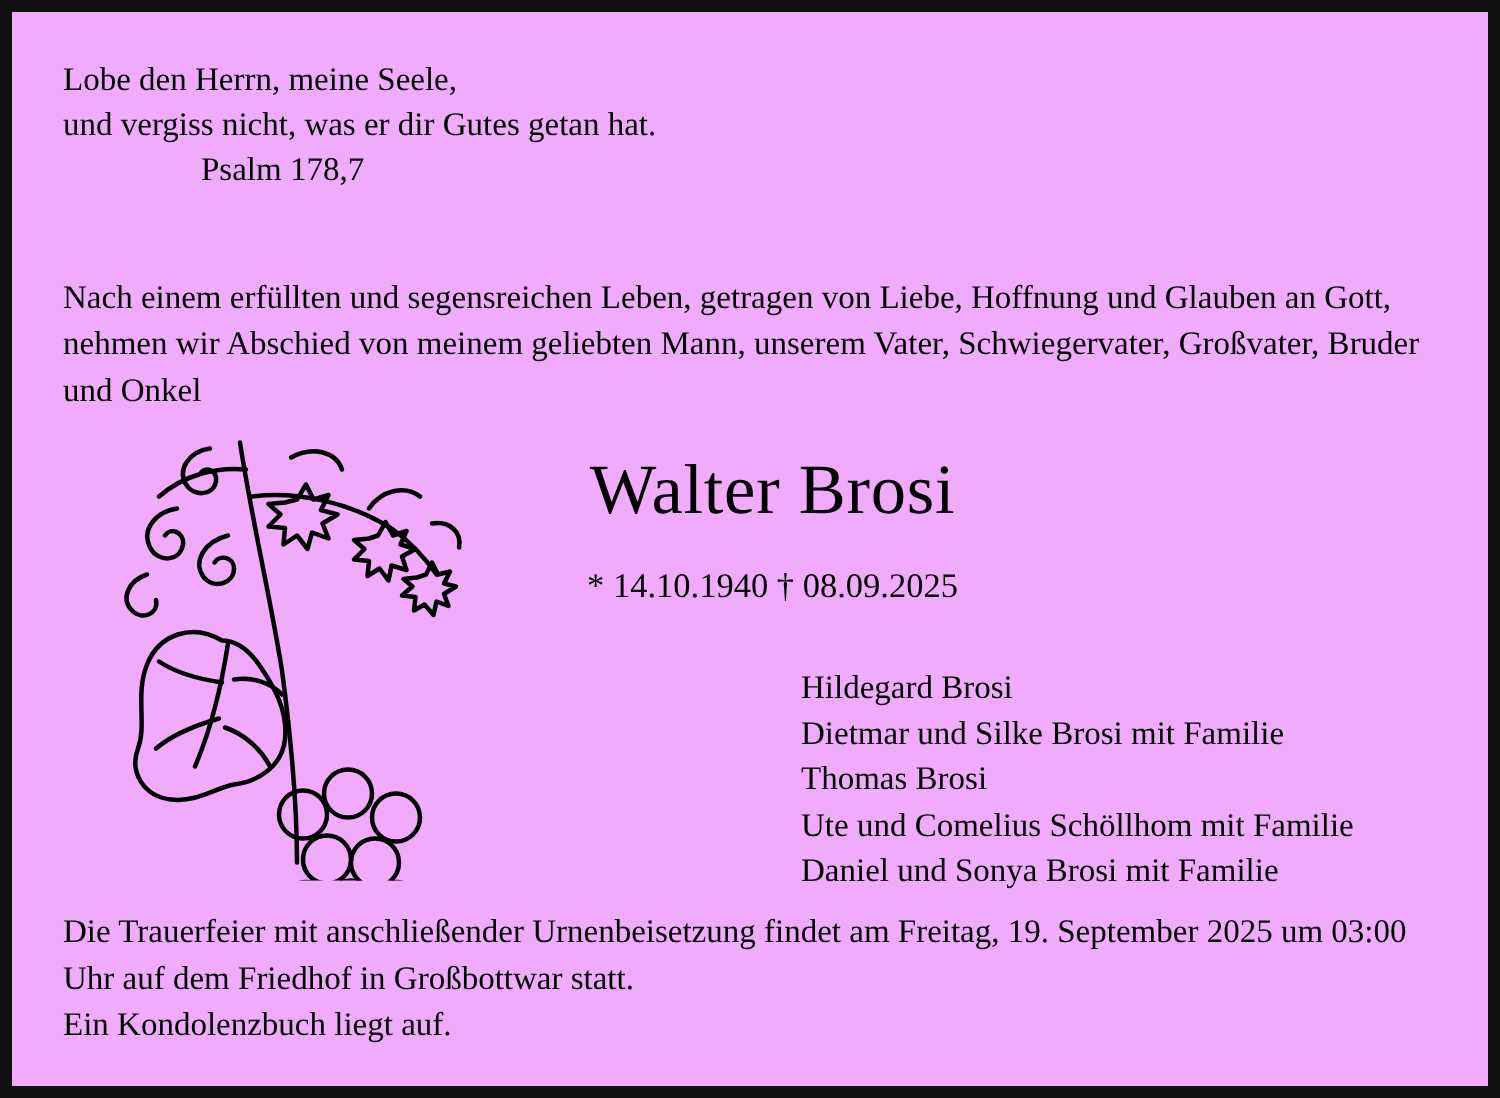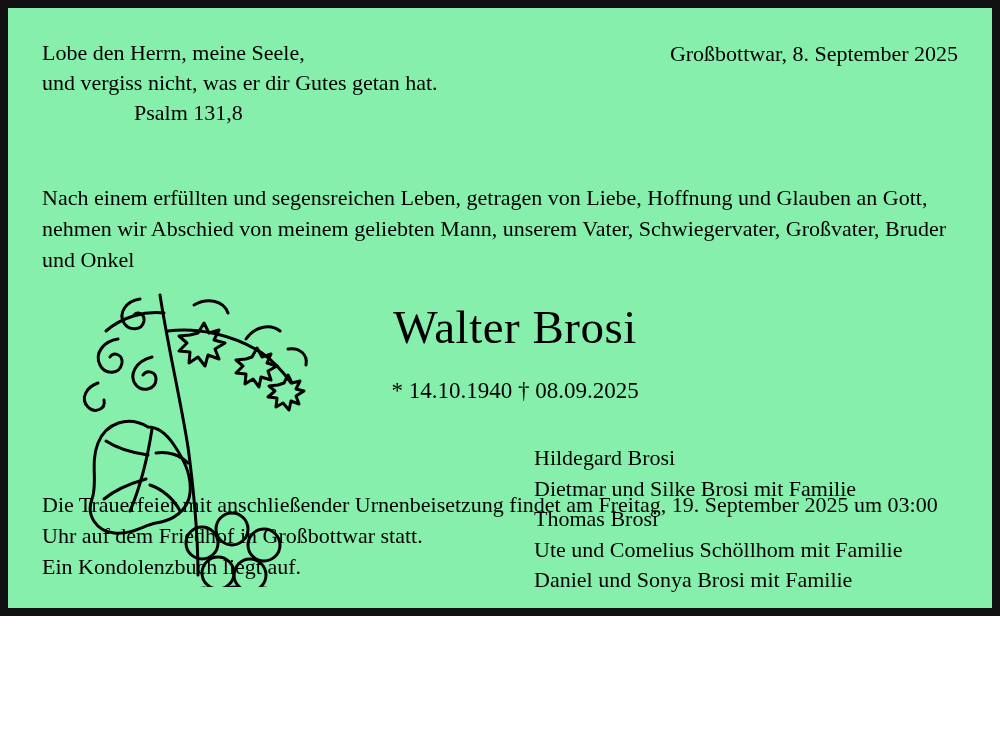--- a/index.html
+++ b/index.html
@@ -11,23 +11,23 @@
     width: 1000px;
     height: 732px;
     font-family: "Liberation Serif", serif;
     color: #000000;
     overflow: hidden;
   }
   .notice {
     position: relative;
     box-sizing: border-box;
     width: 1000px;
-    height: 616px;
+    height: 732px;
     border: 8px solid #111111;
-    background: #86efac;
+    background: #f0abfc;
     padding: 30px 34px 20px 34px;
   }
   .top-row {
     display: flex;
     justify-content: space-between;
     align-items: flex-start;
   }
   .verse {
     font-size: 22px;
     line-height: 30px;
@@ -96,23 +96,22 @@
 </style>
 </head>
 <body>
 
 <div class="notice">
 
   <div class="top-row">
     <div>
       <div class="verse">Lobe den Herrn, meine Seele,
 und vergiss nicht, was er dir Gutes getan hat.</div>
-      <div class="verse-ref">Psalm 131,8</div>
+      <div class="verse-ref">Psalm 178,7</div>
     </div>
-    <div class="place-date">Großbottwar, 8. September 2025</div>
   </div>
 
   <div class="intro">Nach einem erfüllten und segensreichen Leben, getragen von Liebe, Hoffnung und Glauben an Gott, nehmen wir Abschied von meinem geliebten Mann, unserem Vater, Schwiegervater, Großvater, Bruder und Onkel</div>
 
   <div class="center-block">
 
     <div class="vine">
       <svg viewBox="0 0 270 300" width="270" height="300" xmlns="http://www.w3.org/2000/svg" aria-hidden="true">
         <g fill="none" stroke="#000000" stroke-width="3" stroke-linecap="round" stroke-linejoin="round">
 

